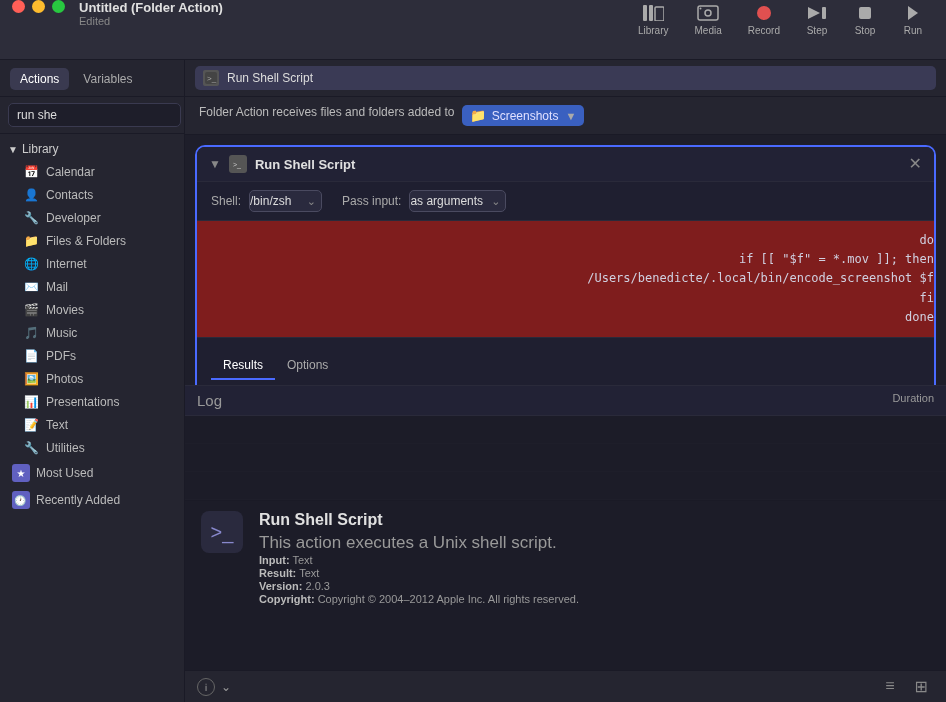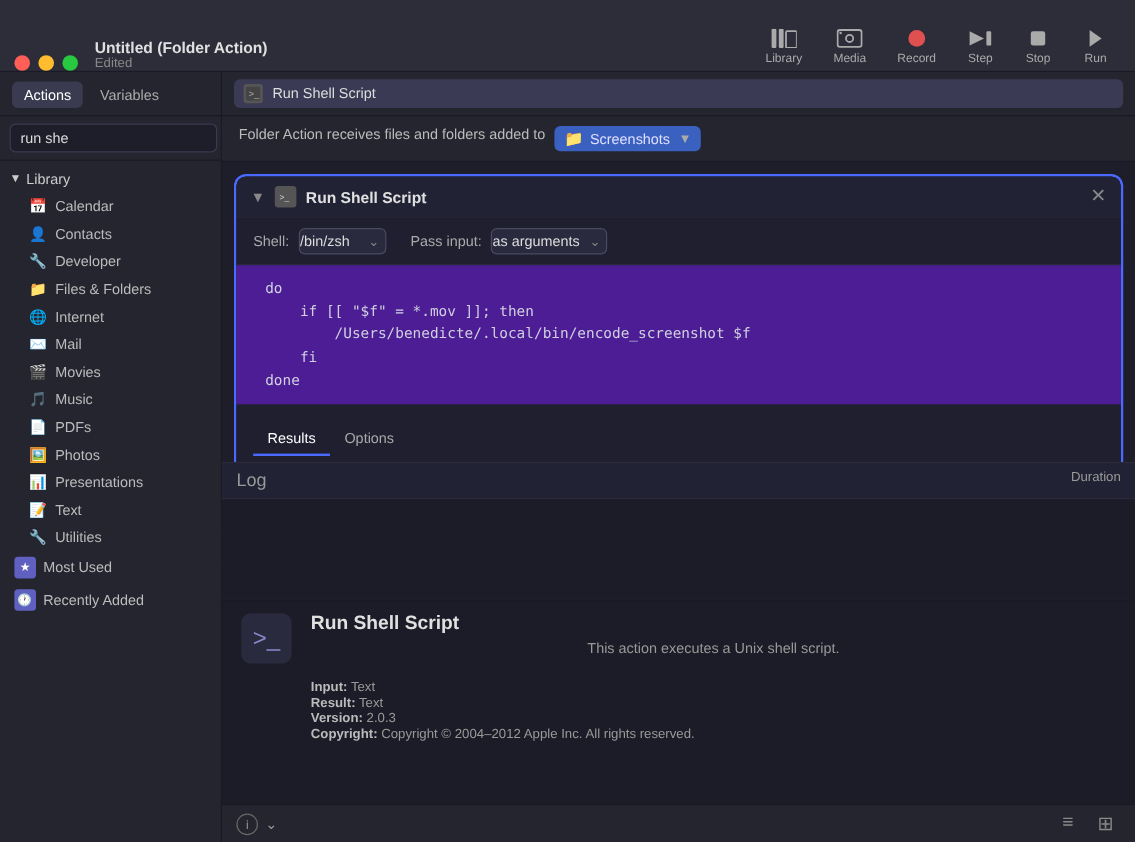--- a/index.html
+++ b/index.html
@@ -11,21 +11,21 @@
       overflow: hidden;
       display: flex;
       flex-direction: column;
     }
 
     
     .titlebar {
       background: #2d2d3a;
       height: 60px;
       display: flex;
-      align-items: flex-end;
+      align-items: flex-start;
       padding: 0 12px;
       border-bottom: 1px solid #1a1a26;
       flex-shrink: 0;
     }
     .traffic-lights {
       display: flex;
       gap: 7px;
       margin-right: 14px;
     }
     .traffic-light {
@@ -372,29 +372,30 @@
       border-radius: 5px;
       color: #ddd;
       font-size: 12px;
       padding: 3px 22px 3px 0;
       appearance: none;
       cursor: pointer;
       outline: none;
     }
 
     .script-code-area {
-      padding: 10px 24px;
+      padding: 10px 0;
       font-family: "Menlo", "Monaco", monospace;
       font-size: 12px;
       color: #d0d0e0;
       line-height: 1.6;
-      background: #4c1d95;
+      background: #7f1d1d;
       flex: 1;
       white-space: pre;
       overflow: auto;
+      text-align: right;
     }
 
     .script-tabs {
       display: flex;
       padding: 14px 14px;
       border-top: 1px solid #2a2a3a;
       background: #1f1f30;
       border-radius: 0 0 8px 8px;
     }
     .script-tab {
@@ -438,24 +439,23 @@
     .bottom-text {
       flex: 1;
     }
     .bottom-title {
       font-size: 16px;
       font-weight: 600;
       color: #e0e0e0;
       margin-bottom: 4px;
     }
     .bottom-desc {
-      font-size: 12px;
+      font-size: 17px;
       color: #999;
-      margin-bottom: 20px;
-      text-align: center;
+      margin-bottom: 1px;
     }
     .bottom-meta {
       display: flex;
       flex-direction: column;
       gap: 1px;
     }
     .meta-row {
       font-size: 11px;
       color: #999;
     }

